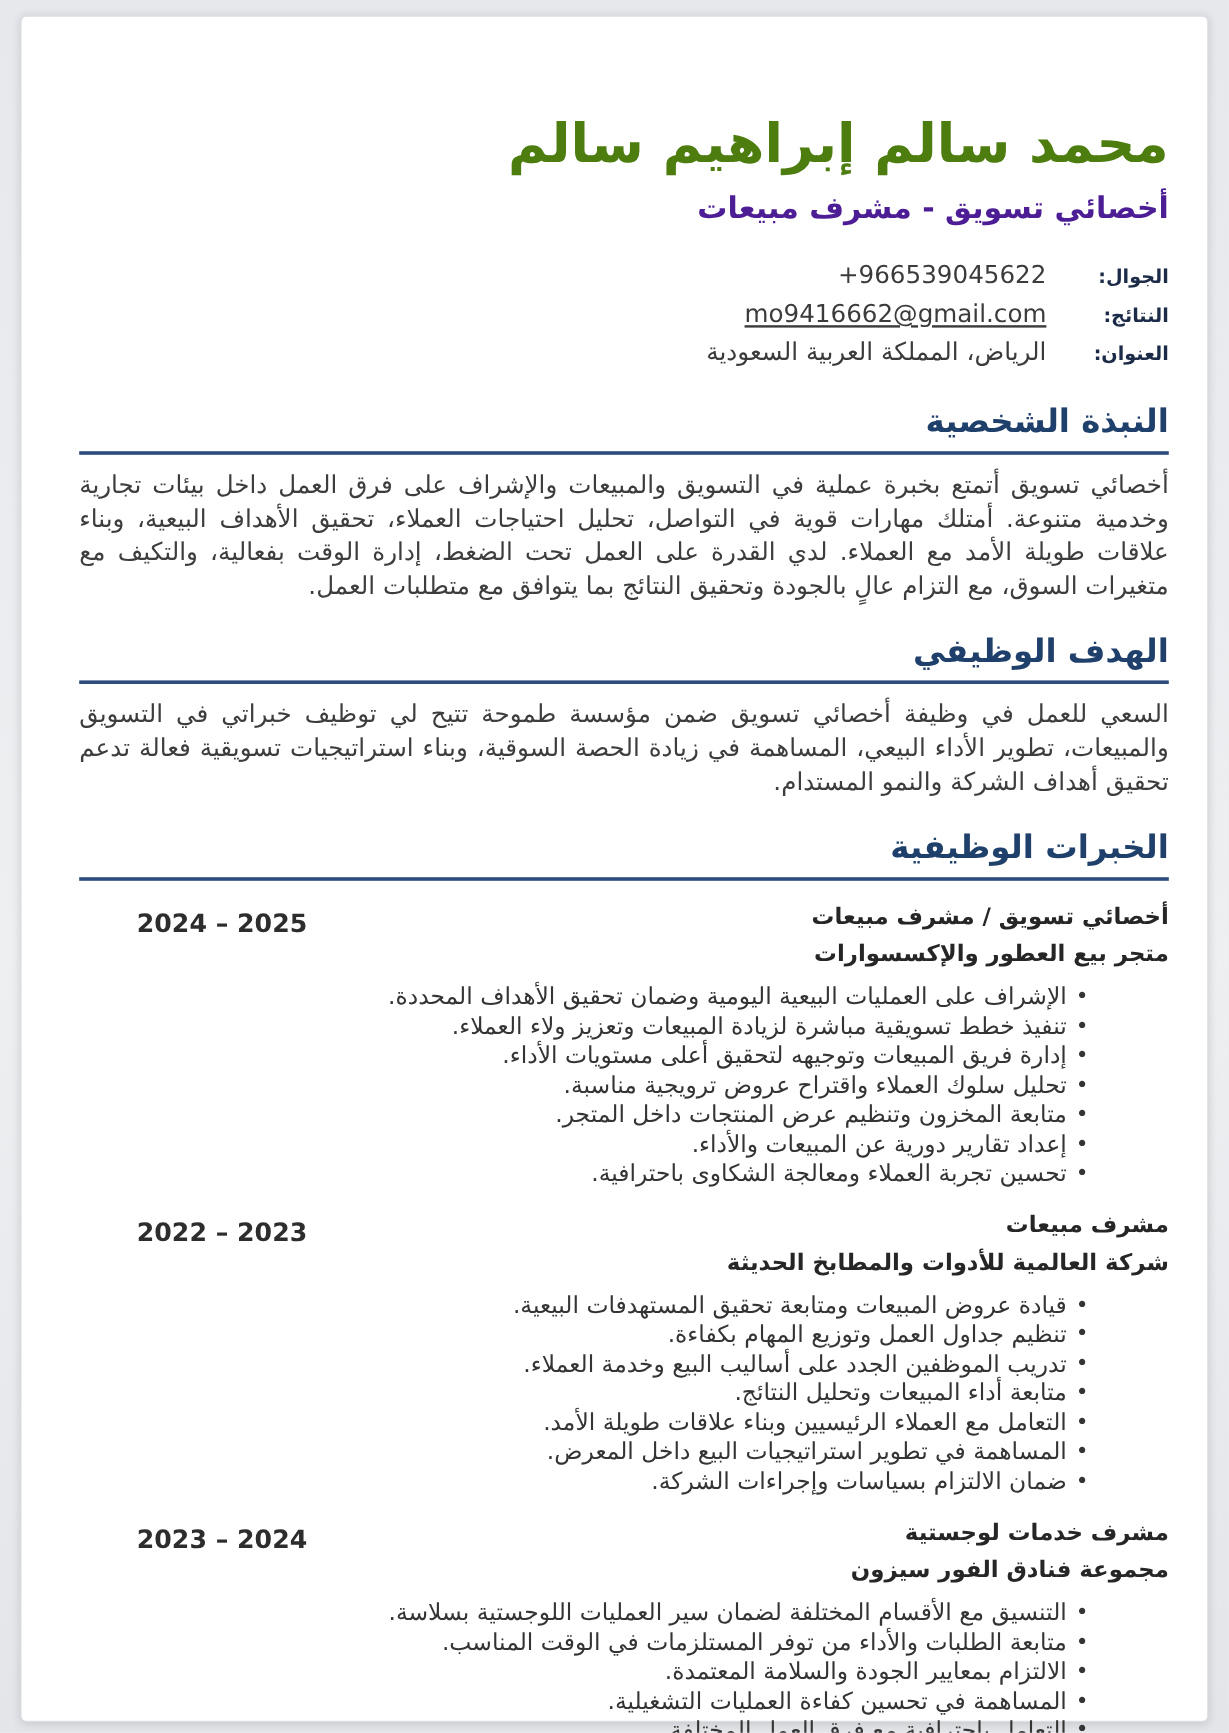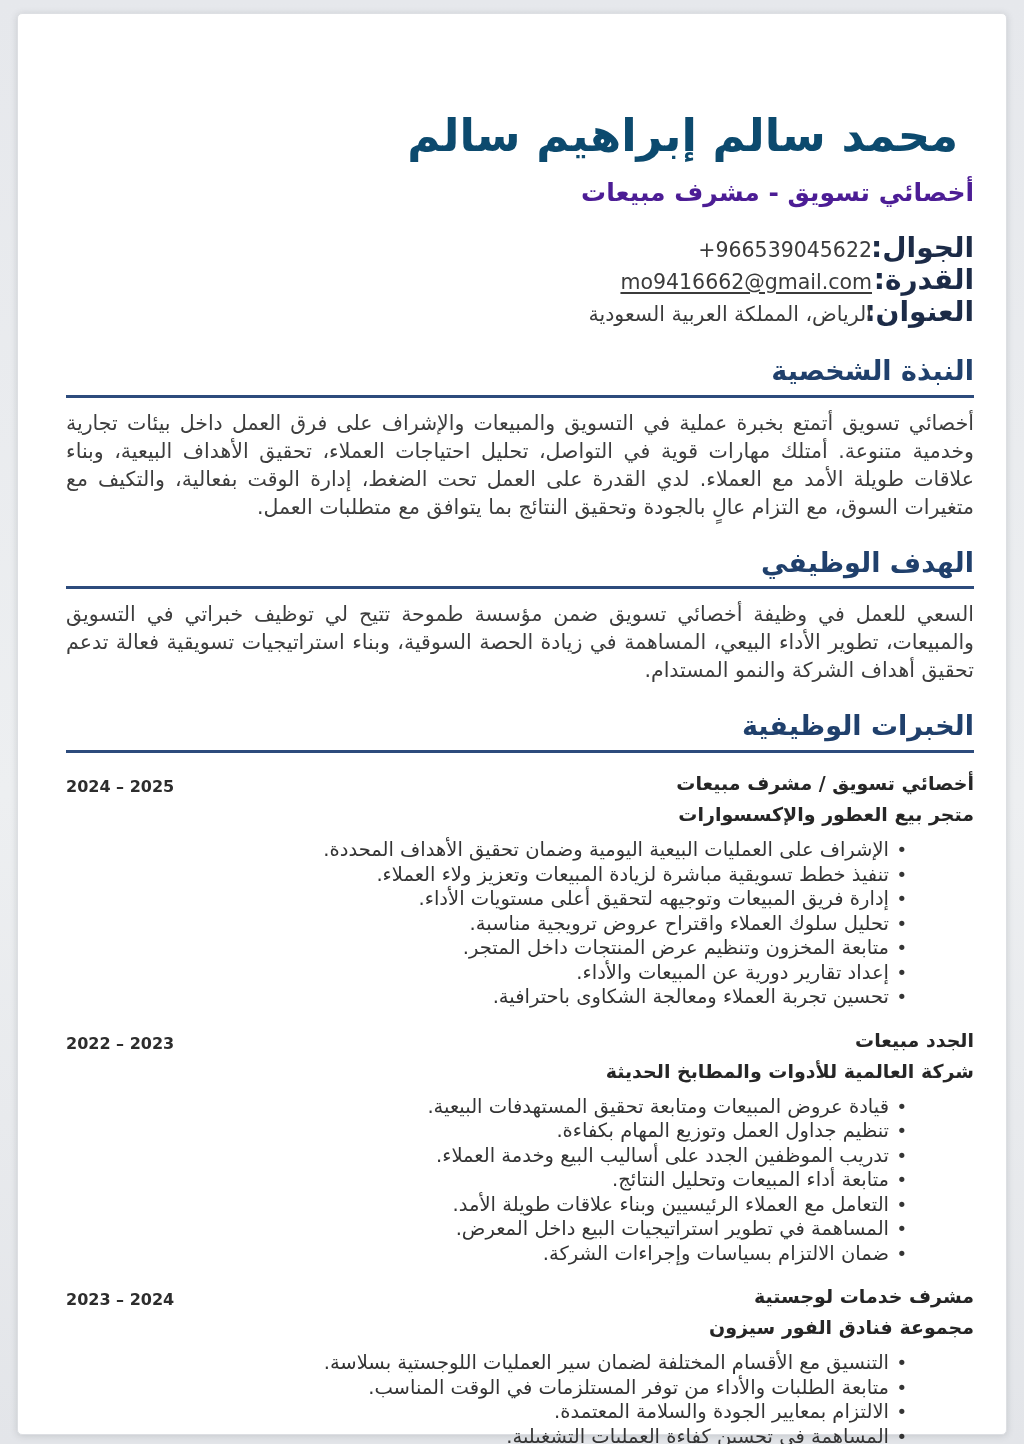--- a/index.html
+++ b/index.html
@@ -26,24 +26,24 @@
     background: #ffffff;
     border: 1px solid #dddfe3;
     border-radius: 5px;
     box-shadow: 0 1px 7px rgba(60,64,72,0.18);
     box-sizing: border-box;
     padding: 80px 32px 20px 48px;
     direction: rtl;
   }
   
   .name {
-    margin: 16px;
+    margin: 0;
     font-size: 45px;
     font-weight: 700;
-    color: #0c4a6e;
+    color: #4d7c0f;
     text-align: right;
     line-height: 1.15;
   }
   .subtitle {
     margin-top: 13px;
     font-size: 25px;
     font-weight: 700;
     color: #4c1d95;
     text-align: right;
   }
@@ -52,21 +52,21 @@
   }
   .contact-row {
     display: flex;
     flex-direction: row; 
     align-items: baseline;
     line-height: 30px;
   }
   .contact-label {
     width: 102px;
     flex: 0 0 102px;
-    font-size: 28px;
+    font-size: 16px;
     font-weight: 700;
     color: #1c2b47;
     text-align: right;
   }
   .contact-value {
     font-size: 20.5px;
     color: #3b3b3b;
     text-align: right;
     padding-left: 6px;
   }
@@ -110,25 +110,26 @@
   .job-titles { text-align: right; }
   .job-role, .job-company {
     font-size: 19px;
     font-weight: 700;
     color: #262626;
     line-height: 31px;
   }
   .job-period {
     direction: ltr;
     unicode-bidi: isolate;
-    font-size: 16px;
+    font-size: 21px;
     font-weight: 700;
     color: #2d2d2d;
     margin-top: 9px;
     white-space: nowrap;
+    margin-left: 48px;
   }
   .job-bullets {
     list-style: none;
     margin: 8px 0 24px 0;
     padding: 0 64px 0 0;
   }
   .job-bullets li {
     position: relative;
     font-size: 19.5px;
     line-height: 24.5px;
@@ -155,21 +156,21 @@
     <header>
       <h1 class="name">محمد سالم إبراهيم سالم</h1>
       <div class="subtitle">أخصائي تسويق - مشرف مبيعات</div>
 
       <div class="contacts">
         <div class="contact-row">
           <span class="contact-label">الجوال:</span>
           <span class="contact-value"><span class="ltr">+966539045622</span></span>
         </div>
         <div class="contact-row">
-          <span class="contact-label">القدرة:</span>
+          <span class="contact-label">النتائج:</span>
           <span class="contact-value"><span class="ltr email-link">mo9416662@gmail.com</span></span>
         </div>
         <div class="contact-row">
           <span class="contact-label">العنوان:</span>
           <span class="contact-value">الرياض، المملكة العربية السعودية</span>
         </div>
       </div>
     </header>
 
     <section>
@@ -204,21 +205,21 @@
             <li>تحليل سلوك العملاء واقتراح عروض ترويجية مناسبة.</li>
             <li>متابعة المخزون وتنظيم عرض المنتجات داخل المتجر.</li>
             <li>إعداد تقارير دورية عن المبيعات والأداء.</li>
             <li>تحسين تجربة العملاء ومعالجة الشكاوى باحترافية.</li>
           </ul>
       </div>
 
       <div class="job">
         <div class="job-head">
           <div class="job-titles">
-            <div class="job-role">الجدد مبيعات</div>
+            <div class="job-role">مشرف مبيعات</div>
             <div class="job-company">شركة العالمية للأدوات والمطابخ الحديثة</div>
           </div>
           <div class="job-period">2022 – 2023</div>
         </div>
         <ul class="job-bullets">
 
         <li>قيادة عروض المبيعات ومتابعة تحقيق المستهدفات البيعية.</li>
             <li>تنظيم جداول العمل وتوزيع المهام بكفاءة.</li>
             <li>تدريب الموظفين الجدد على أساليب البيع وخدمة العملاء.</li>
             <li>متابعة أداء المبيعات وتحليل النتائج.</li>

